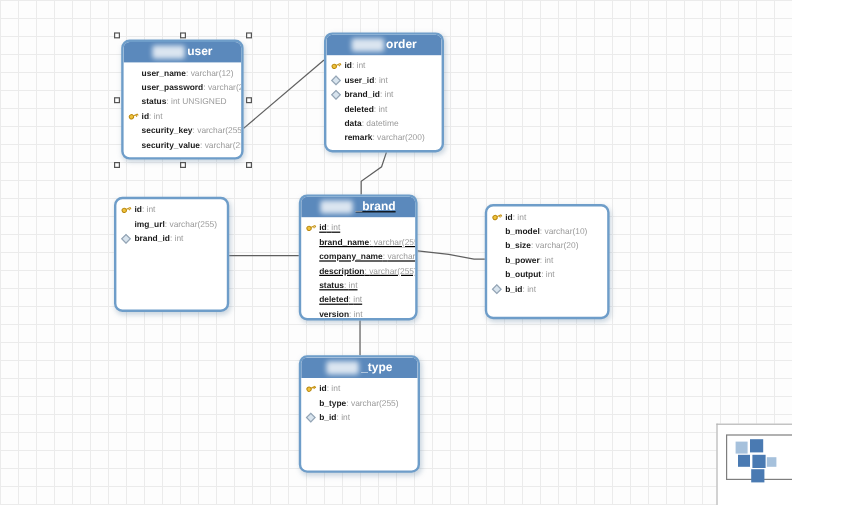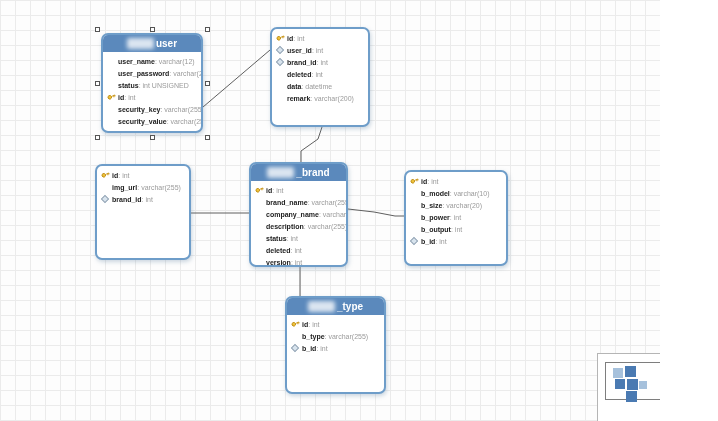--- a/index.html
+++ b/index.html
@@ -110,20 +110,24 @@
             <span class="f-type">varchar(255)</span>
           </div>
           <div class="row">
             <span class="f-icon"></span>
             <span class="f-name">security_value</span>
             <span class="f-type">varchar(255)</span>
           </div>
         </div>
       </div>
       <div class="tbl" style="left: 270px; top: 27px; width: 100px; height: 100px;">
+        <div class="tbl-header">
+          <span class="smudge"></span>
+          <span>order</span>
+        </div>
         <div class="tbl-body">
           <div class="row">
             <span class="f-icon">
               <span class="keyicon"><svg width="9" height="9" viewBox="0 0 9 9">
                   <circle cx="2.8" cy="4.5" r="1.8" fill="#f0c33c" stroke="#b8860b" stroke-width="0.8"></circle>
                   <path d="M4.4 4.5 H8.4 M6.9 4.5 V6.3 M8.3 4.5 V6" stroke="#c9971c" stroke-width="1" fill="none"></path>
                 </svg></span>
             </span>
             <span class="f-name">id</span>
             <span class="f-type">int</span>
@@ -178,21 +182,21 @@
           </div>
           <div class="row">
             <span class="f-icon">
               <span class="diamond"></span>
             </span>
             <span class="f-name">brand_id</span>
             <span class="f-type">int</span>
           </div>
         </div>
       </div>
-      <div class="tbl" style="left: 249px; top: 162px; width: 99px; height: 105px;">
+      <div class="tbl" style="left: 249px; top: 162px; width: 99px; height: 105px; text-decoration: underline;">
         <div class="tbl-header">
           <span class="smudge"></span>
           <span>_brand</span>
         </div>
         <div class="tbl-body">
           <div class="row">
             <span class="f-icon">
               <span class="keyicon"><svg width="9" height="9" viewBox="0 0 9 9">
                   <circle cx="2.8" cy="4.5" r="1.8" fill="#f0c33c" stroke="#b8860b" stroke-width="0.8"></circle>
                   <path d="M4.4 4.5 H8.4 M6.9 4.5 V6.3 M8.3 4.5 V6" stroke="#c9971c" stroke-width="1" fill="none"></path>
@@ -267,21 +271,21 @@
           </div>
           <div class="row">
             <span class="f-icon">
               <span class="diamond"></span>
             </span>
             <span class="f-name">b_id</span>
             <span class="f-type">int</span>
           </div>
         </div>
       </div>
-      <div class="tbl" style="left: 249px; top: 296px; width: 101px; height: 98px; margin-left: 36px;">
+      <div class="tbl" style="left: 249px; top: 296px; width: 101px; height: 98px;">
         <div class="tbl-header">
           <span class="smudge"></span>
           <span>_type</span>
         </div>
         <div class="tbl-body">
           <div class="row">
             <span class="f-icon">
               <span class="keyicon"><svg width="9" height="9" viewBox="0 0 9 9">
                   <circle cx="2.8" cy="4.5" r="1.8" fill="#f0c33c" stroke="#b8860b" stroke-width="0.8"></circle>
                   <path d="M4.4 4.5 H8.4 M6.9 4.5 V6.3 M8.3 4.5 V6" stroke="#c9971c" stroke-width="1" fill="none"></path>

